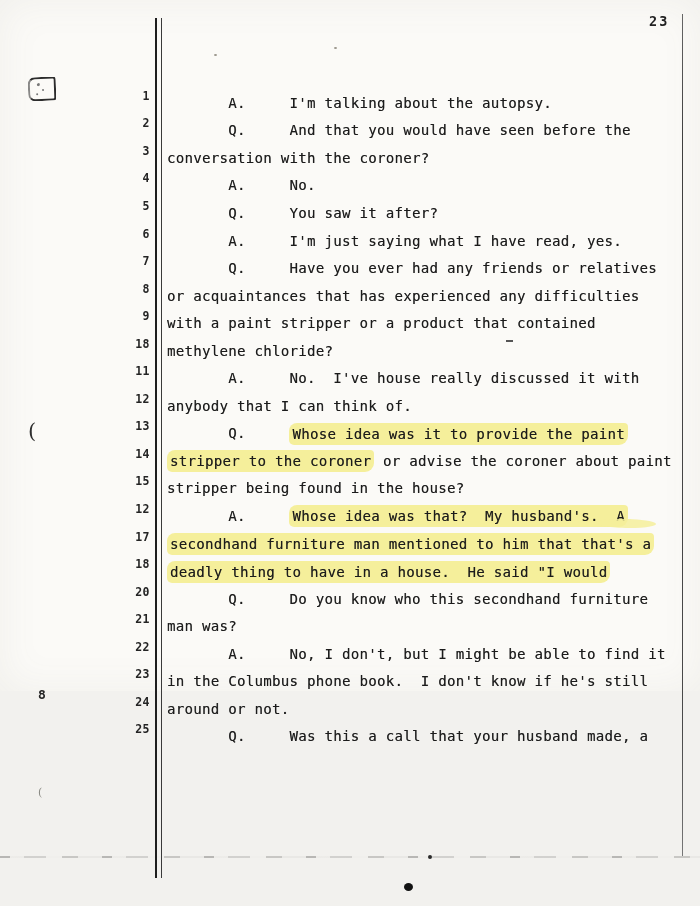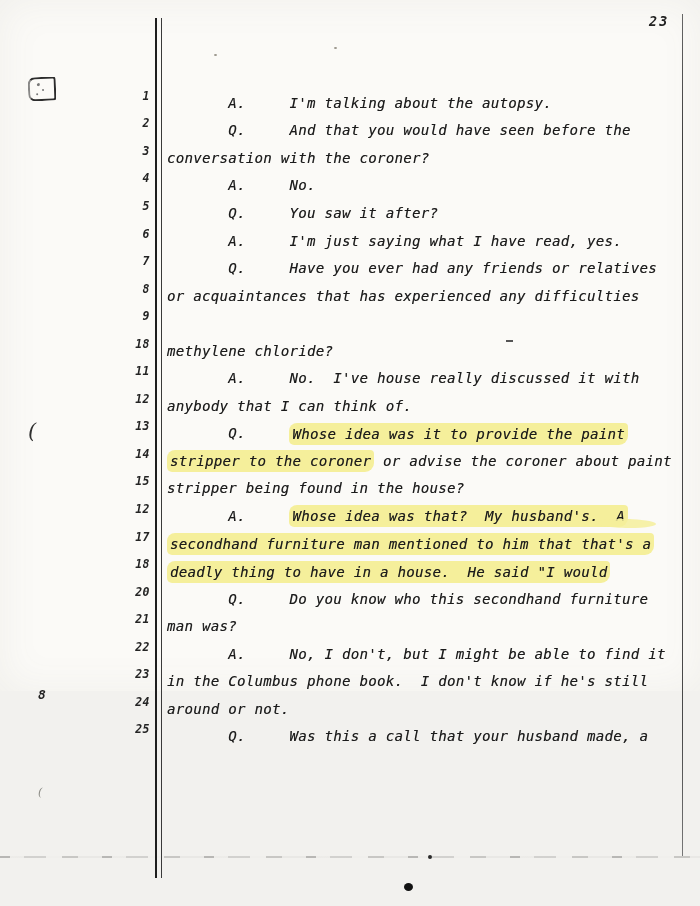--- a/index.html
+++ b/index.html
@@ -7,21 +7,20 @@
     width:700px;height:906px;
     background:#f2f1ee;
     font-family:"DejaVu Sans Mono","Liberation Mono",monospace;
     overflow:hidden;
   }
   .page{
     position:relative;width:700px;height:691px;
     background:#fbfaf7;
     box-shadow:inset 0 0 40px rgba(120,115,100,0.08);
     color:#1c1c1c;
-    font-style:italic;
   }
   
   .page-number{
     position:absolute;left:649px;top:13px;
     font-size:13.5px;font-weight:bold;letter-spacing:2px;color:#222;
   }
   
   .left-rule{
     position:absolute;left:155px;top:18px;height:860px;width:7px;
     border-left:2.2px solid #1e1e1e;border-right:1.4px solid #3a3a3a;
@@ -150,20 +149,21 @@
       <div class="t-row">
         <div class="t-num">7</div>
         <div class="t-text"><span>       Q.     Have you ever had any friends or relatives</span></div>
       </div>
       <div class="t-row">
         <div class="t-num">8</div>
         <div class="t-text"><span>or acquaintances that has experienced any difficulties</span></div>
       </div>
       <div class="t-row">
         <div class="t-num">9</div>
+        <div class="t-text"><span>with a paint stripper or a product that contained</span></div>
       </div>
       <div class="t-row">
         <div class="t-num">18</div>
         <div class="t-text"><span>methylene chloride?</span></div>
       </div>
       <div class="t-row">
         <div class="t-num">11</div>
         <div class="t-text"><span>       A.     No.  I've house really discussed it with</span></div>
       </div>
       <div class="t-row">

